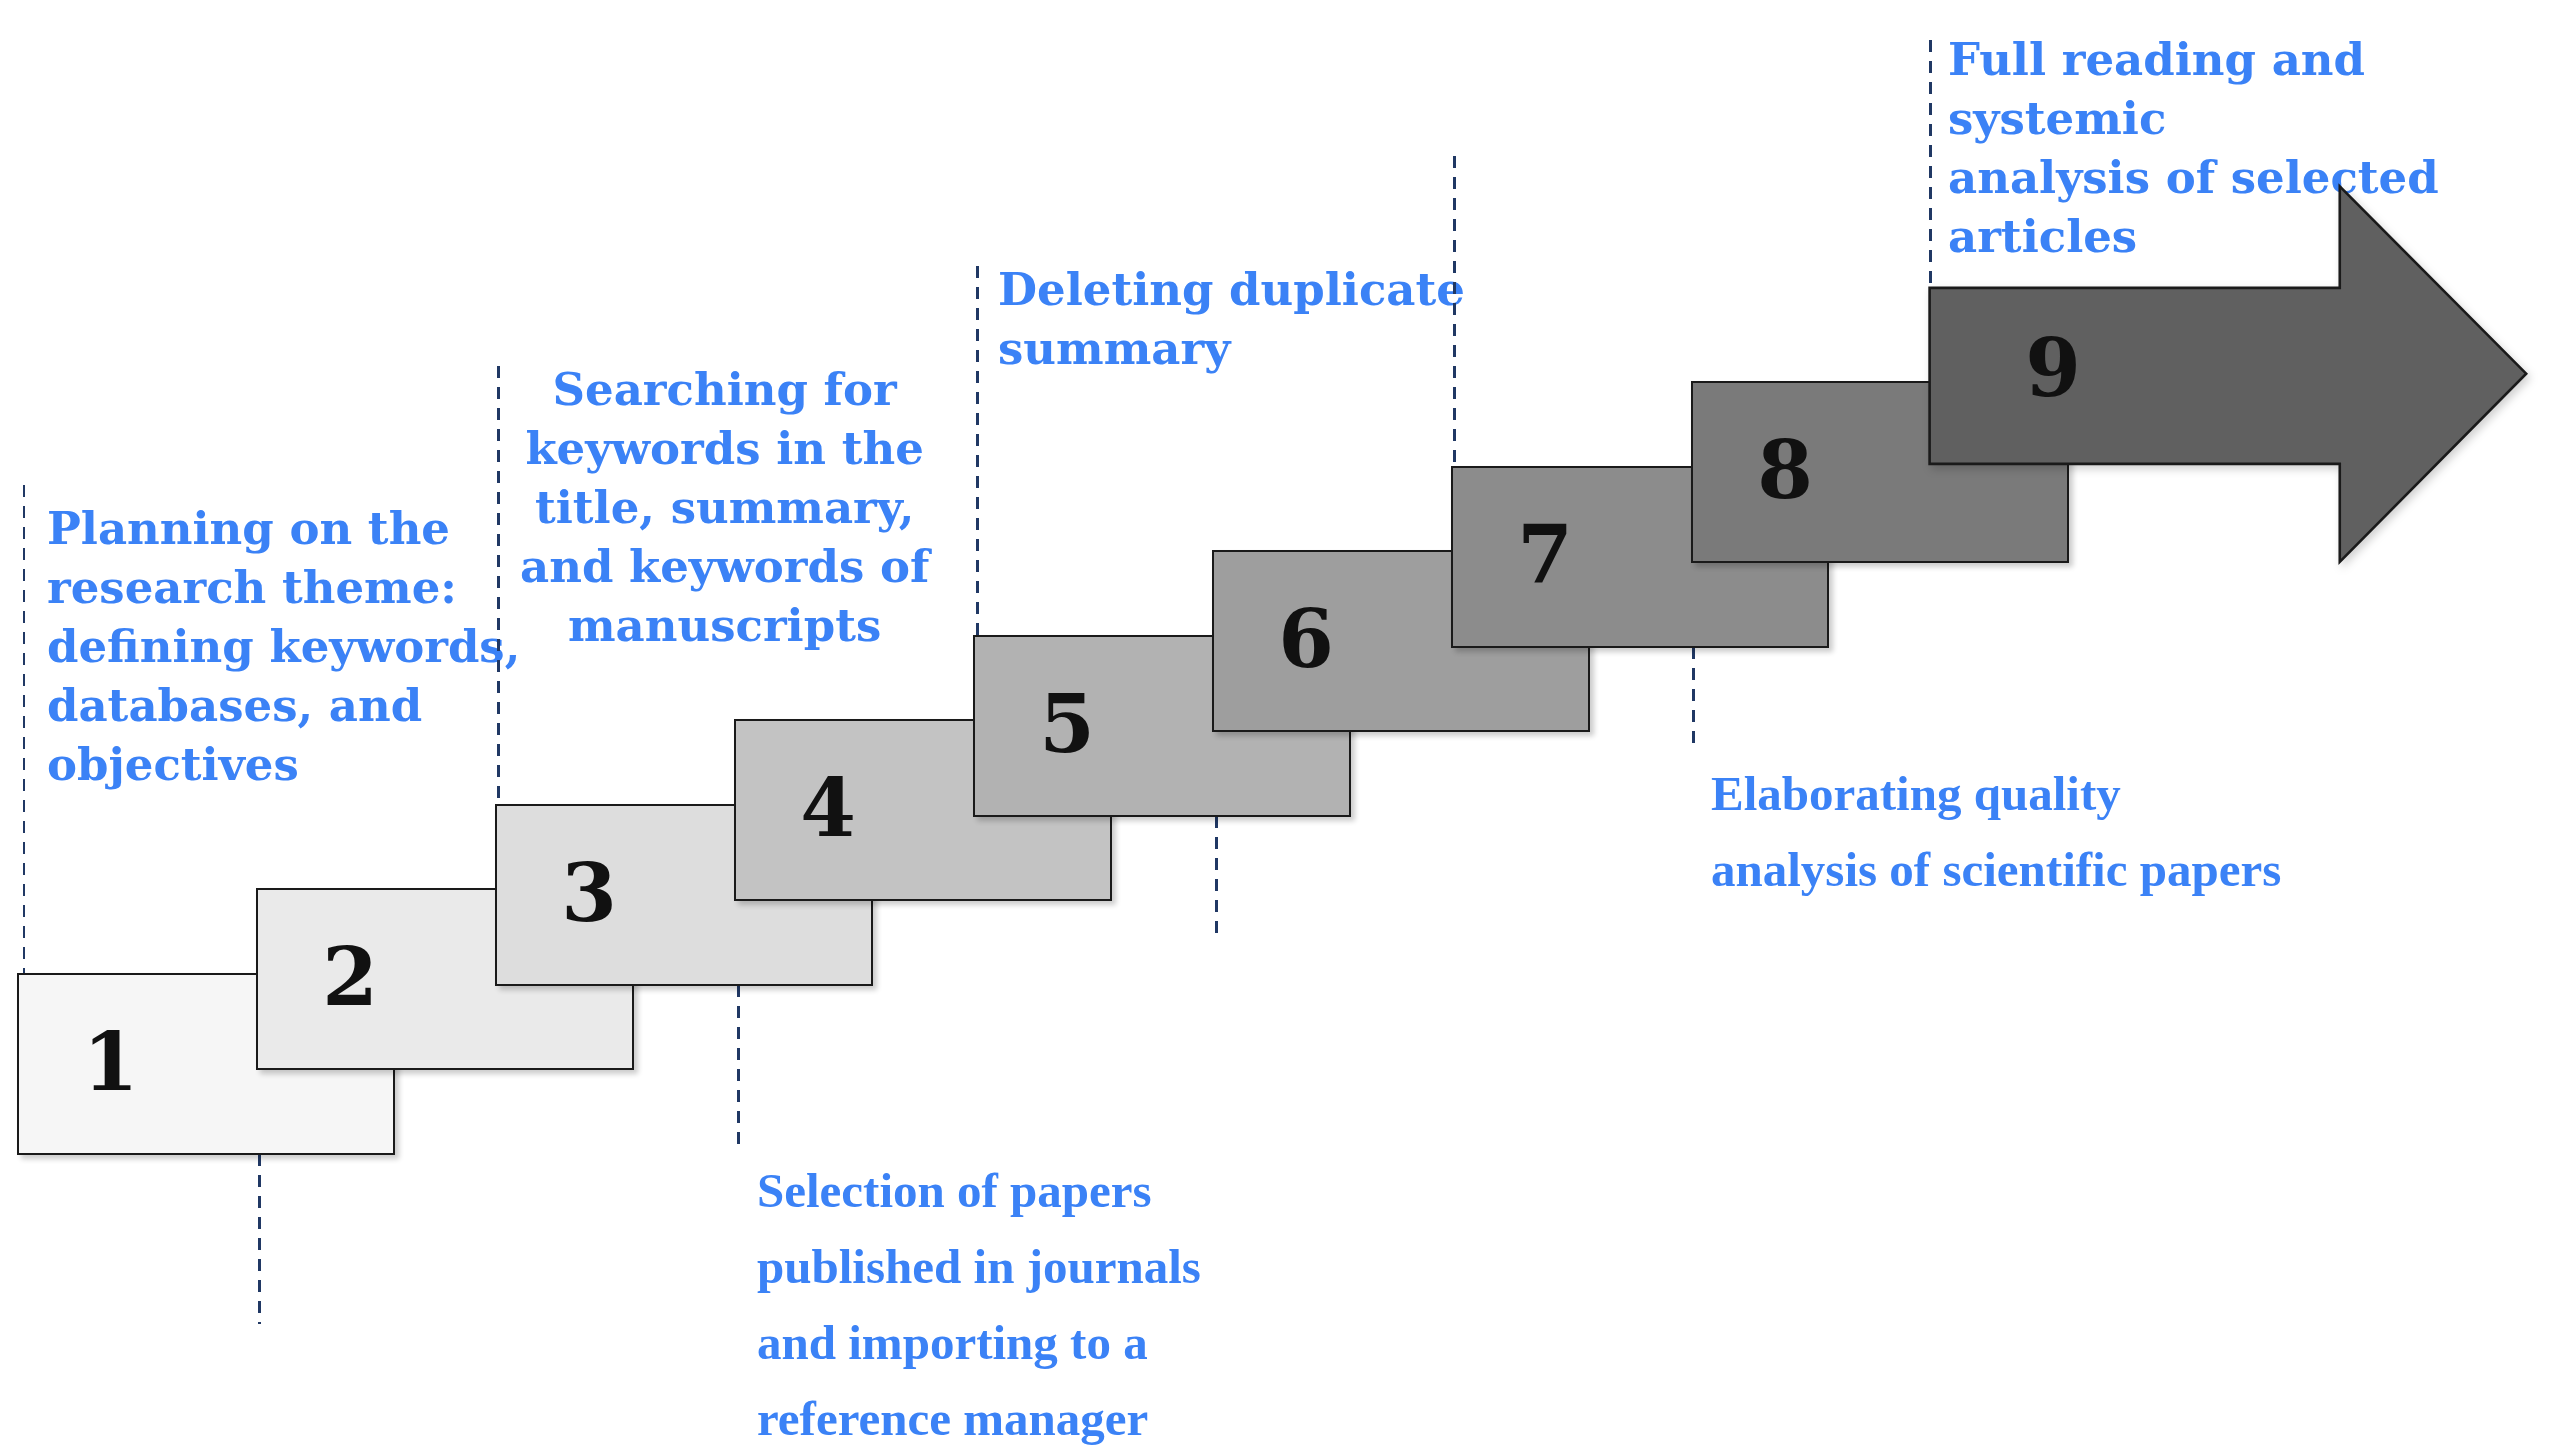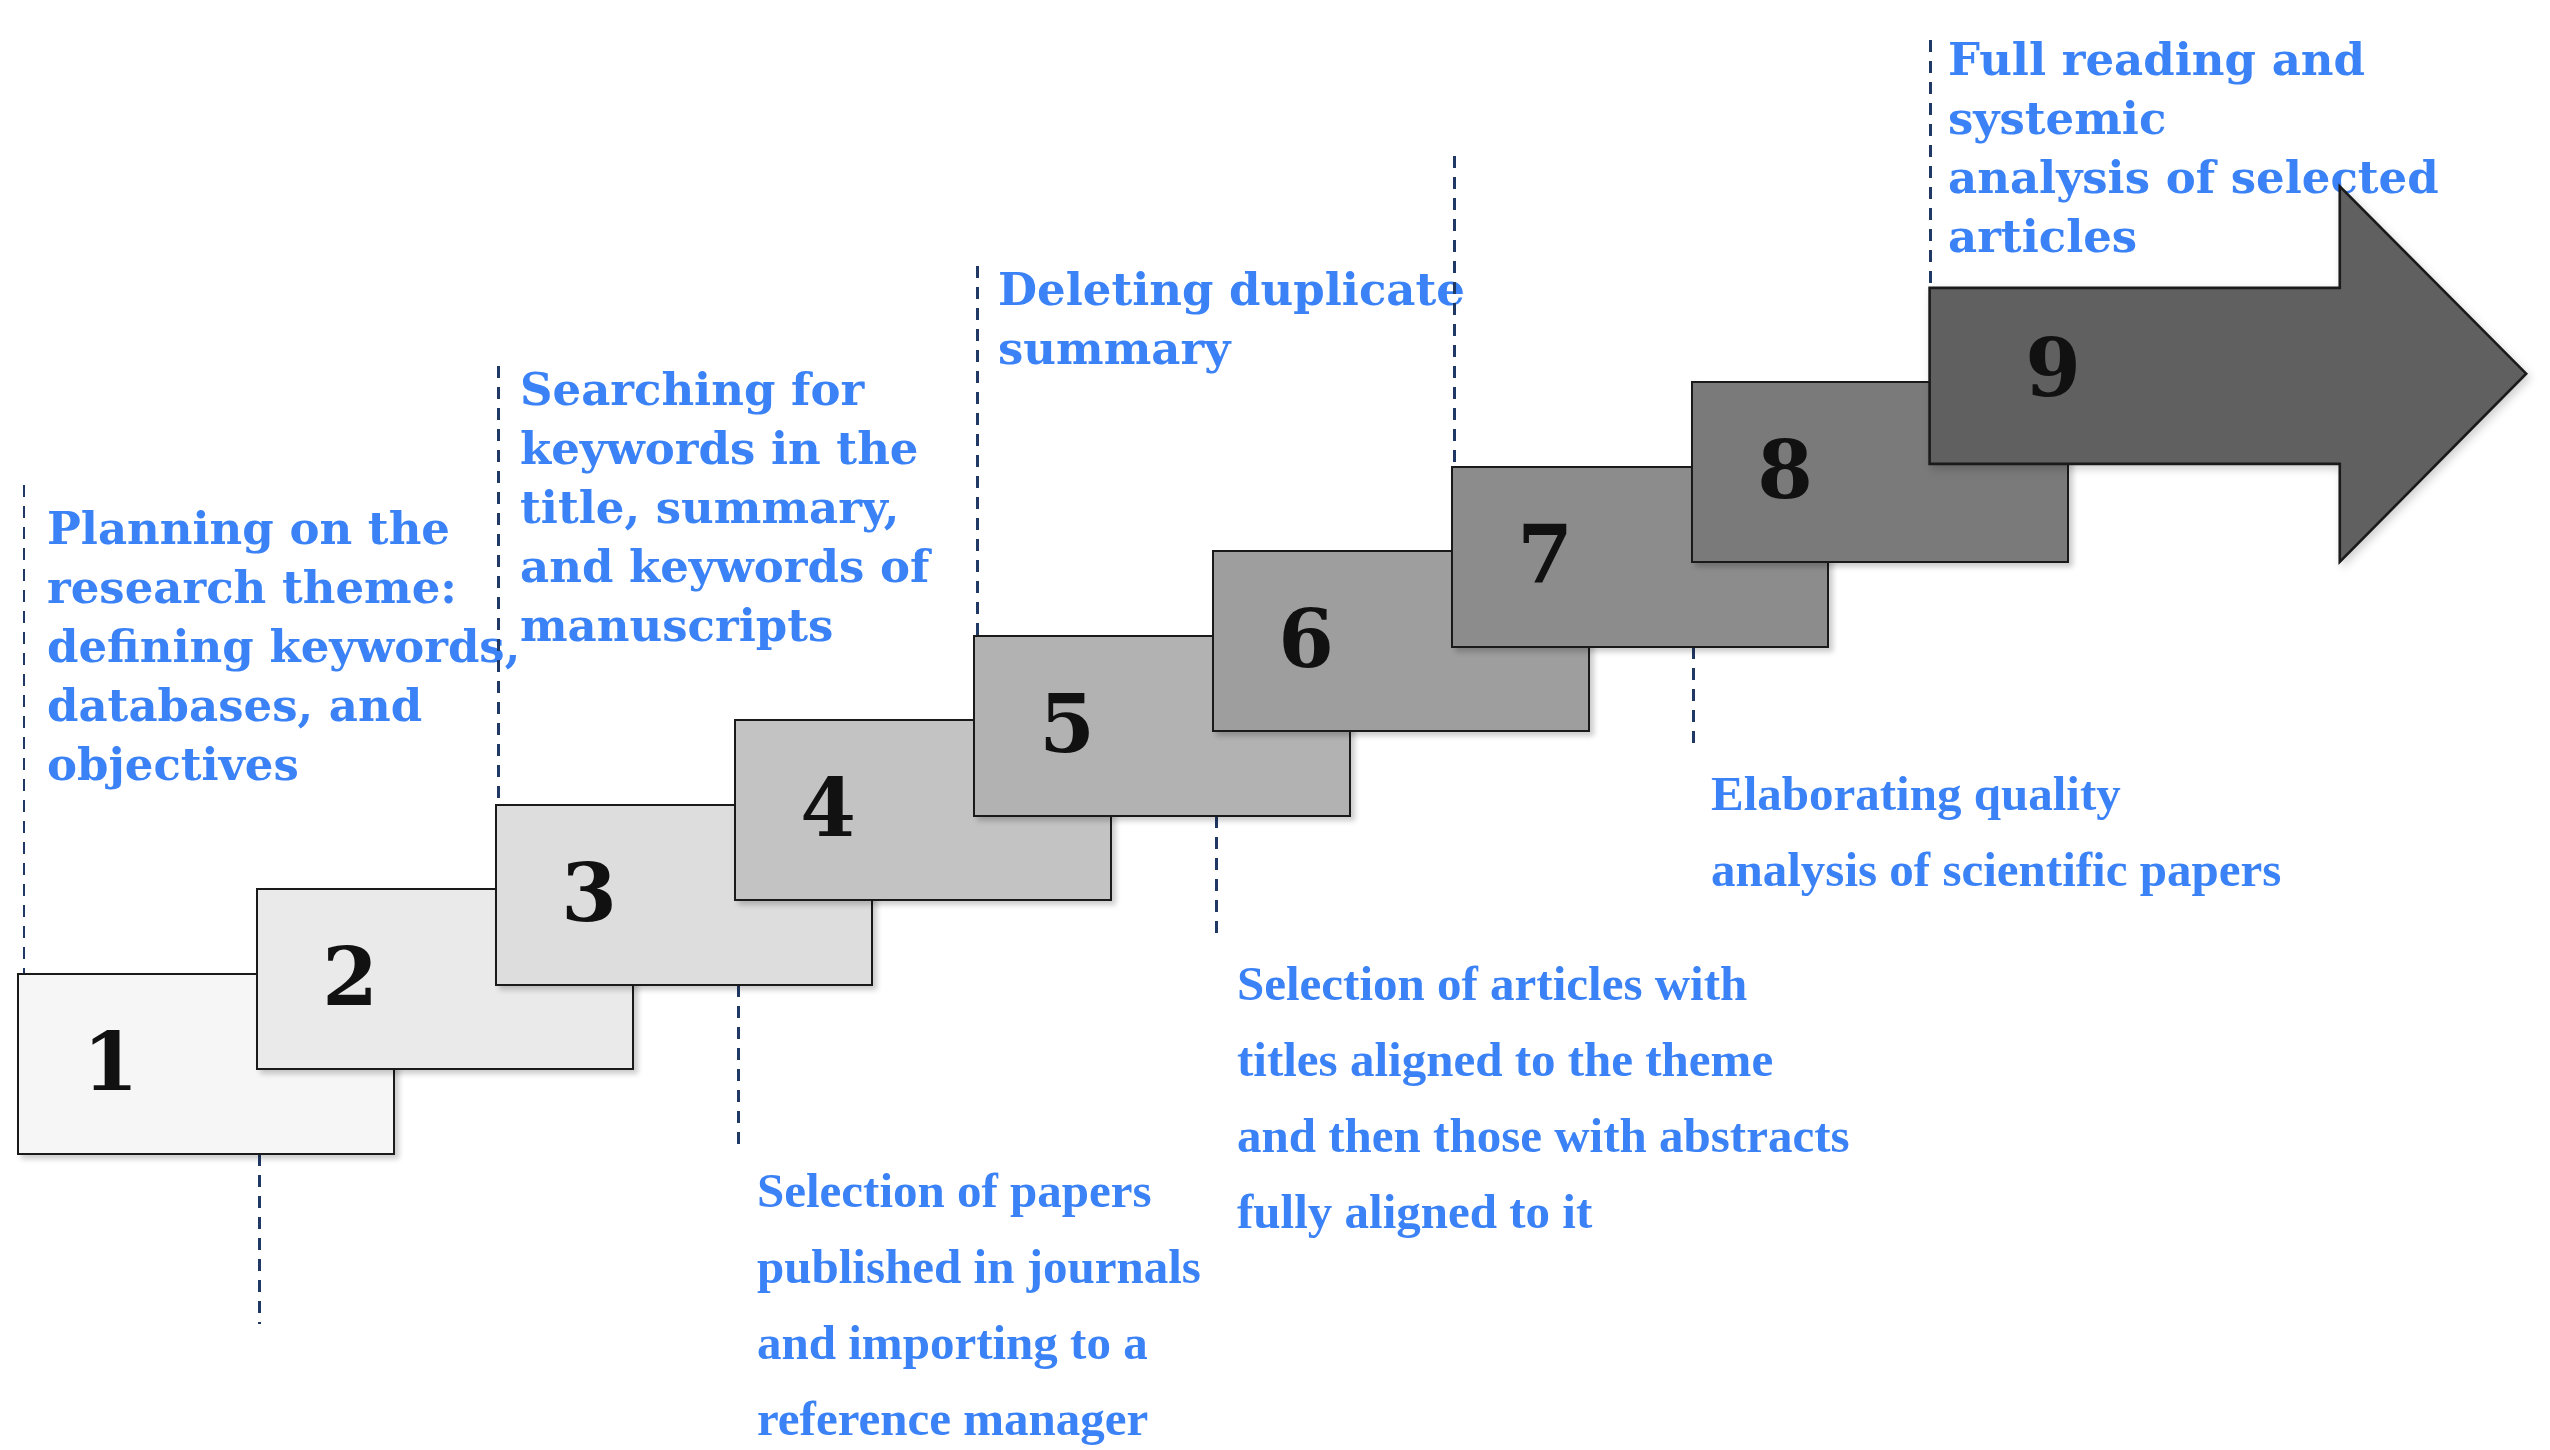--- a/index.html
+++ b/index.html
@@ -46,21 +46,21 @@
 databases, and
 objectives</div>
     <div class="step-box" style="left: 16.5px; top: 973px; z-index: 1; background: rgb(246, 246, 246);">
       <span class="step-num">1</span>
     </div>
     <div class="dash" style="left: 258px; top: 1070px; height: 254px;"></div>
     <div class="step-box" style="left: 256px; top: 888px; z-index: 2; background: rgb(234, 234, 234);">
       <span class="step-num">2</span>
     </div>
     <div class="dash" style="left: 497px; top: 366px; height: 438px;"></div>
-    <div class="lbl serif-a" style="left: 520px; top: 360px;">Searching for
+    <div class="lbl serif-a" style="left: 520px; top: 360px; text-align: center;">Searching for
 keywords in the
 title, summary,
 and keywords of
 manuscripts</div>
     <div class="step-box" style="left: 495px; top: 804px; z-index: 3; background: rgb(221, 221, 221);">
       <span class="step-num">3</span>
     </div>
     <div class="dash" style="left: 737px; top: 901px; height: 244px;"></div>
     <div class="lbl serif-b" style="left: 757px; top: 1153px;">Selection of papers
 published in journals
@@ -69,24 +69,20 @@
     <div class="step-box" style="left: 734px; top: 719px; z-index: 4; background: rgb(195, 195, 195);">
       <span class="step-num">4</span>
     </div>
     <div class="dash" style="left: 976px; top: 266px; height: 369px;"></div>
     <div class="lbl serif-a" style="left: 998px; top: 260px;">Deleting duplicate
 summary</div>
     <div class="step-box" style="left: 973px; top: 635px; z-index: 5; background: rgb(178, 178, 178);">
       <span class="step-num">5</span>
     </div>
     <div class="dash" style="left: 1215px; top: 732px; height: 207px;"></div>
-    <div class="lbl serif-b" style="left: 1237px; top: 946px;">Selection of articles with
-titles aligned to the theme
-and then those with abstracts
-fully aligned to it</div>
     <div class="step-box" style="left: 1212px; top: 550px; z-index: 6; background: rgb(158, 158, 158);">
       <span class="step-num">6</span>
     </div>
     <div class="dash" style="left: 1453px; top: 156px; height: 310px;"></div>
     <div class="step-box" style="left: 1451px; top: 466px; z-index: 7; background: rgb(140, 140, 140);">
       <span class="step-num">7</span>
     </div>
     <div class="dash" style="left: 1692px; top: 563px; height: 185px;"></div>
     <div class="lbl serif-b" style="left: 1711px; top: 756px;">Elaborating quality
 analysis of scientific papers</div>

